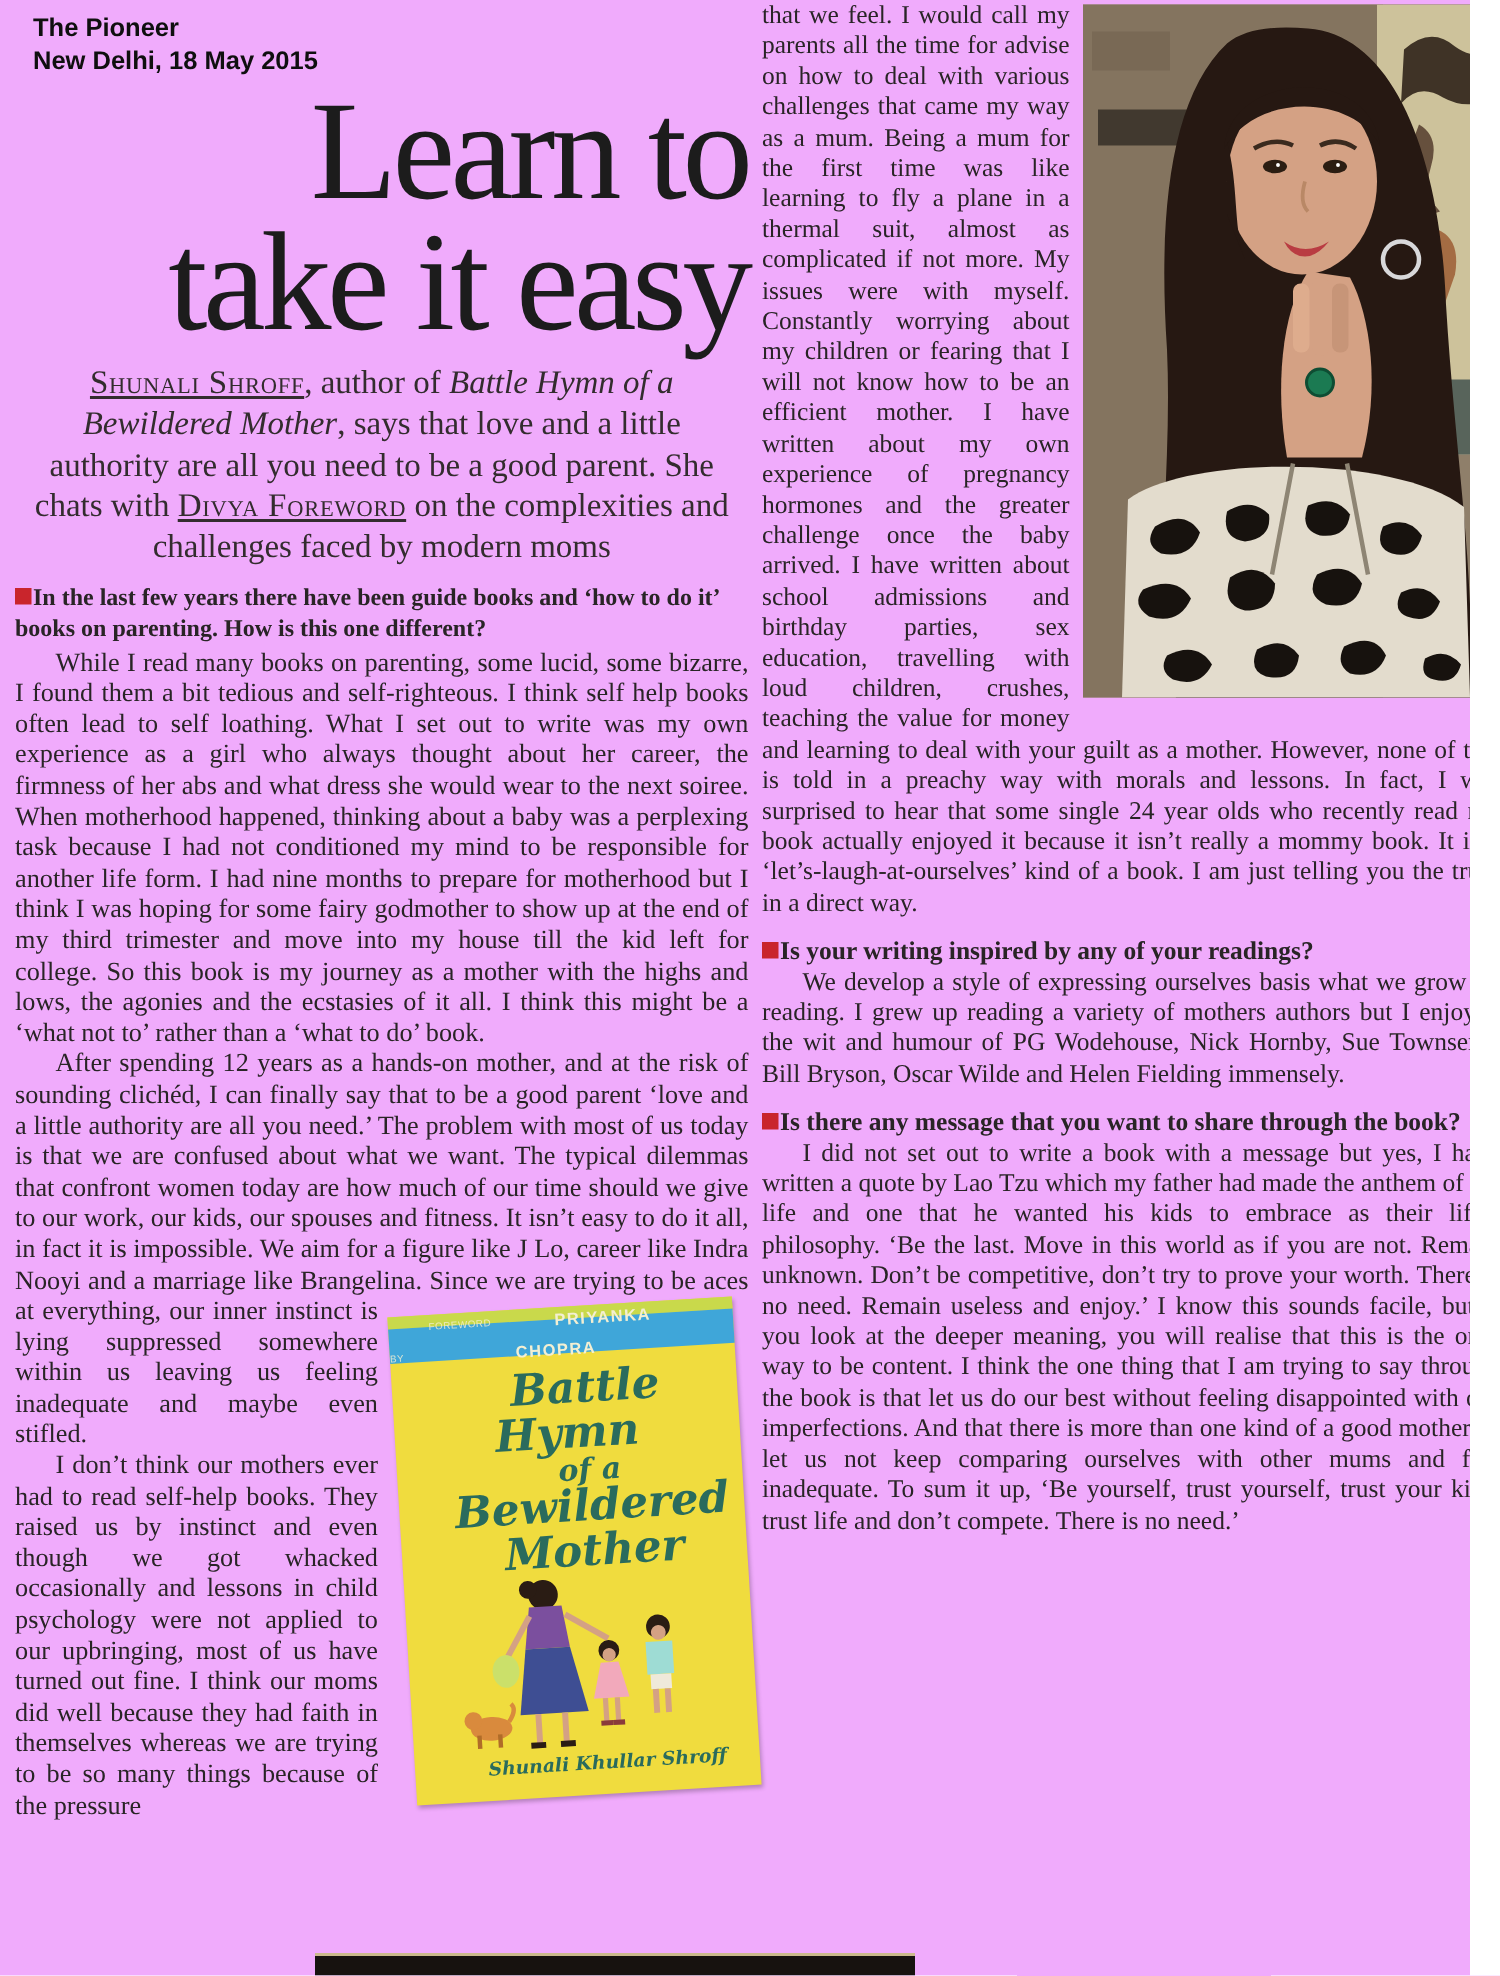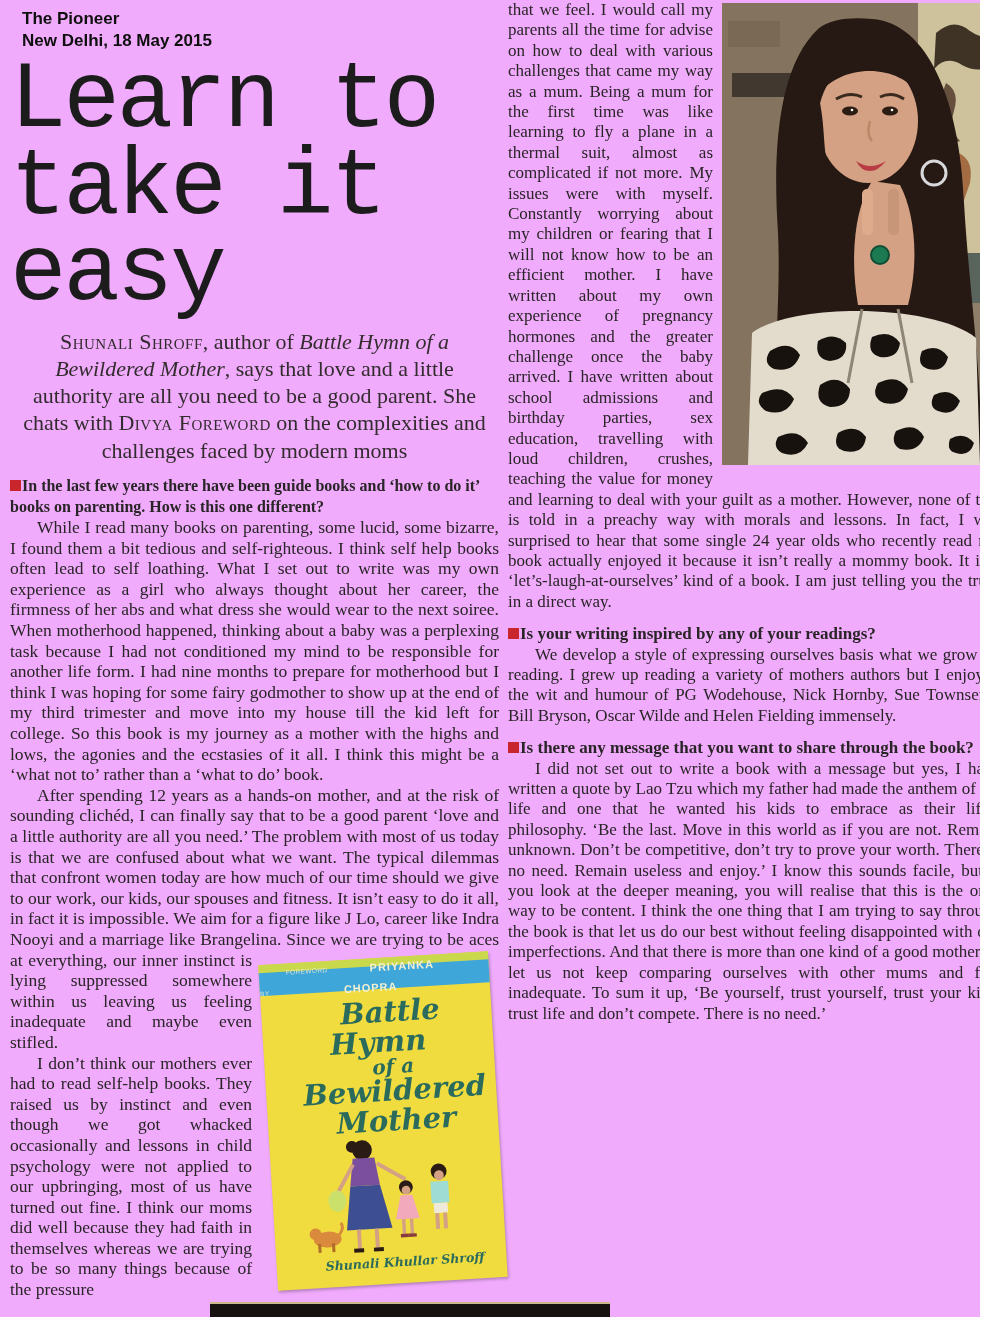--- a/index.html
+++ b/index.html
@@ -4,26 +4,26 @@
 <style>
   html,body{margin:0;padding:0;background:#ffffff;}
   .page{position:relative;width:980px;height:1317px;background:#f0abfc;overflow:hidden;
         font-family:"Liberation Serif",serif;color:#292426;}
   .cols{display:flex;}
   .col-left{flex:0 0 489px;margin-left:10px;}
   .col-right{flex:0 0 492px;margin-left:9px;}
 
   .masthead{font-family:"Liberation Sans",sans-serif;font-weight:bold;font-size:17px;
             line-height:1.3;color:#0f0f0f;padding:8px 0 0 12px;}
-  .headline{width:489px;text-align:left;font-family:Liberation Mono, monospace;
+  .headline{width:489px;text-align:right;font-family:Liberation Serif, serif;
             font-weight:400;font-size:94px;line-height:.92;letter-spacing:-3px;
             color:#1c1c1c;margin-top:6px;}
   .standfirst{margin:10px 6px 0 6px;text-align:center;font-size:22px;line-height:1.24;
               color:#332c2e;}
-  .caps{font-variant:small-caps;letter-spacing:.5px;}
+  .caps{font-variant:small-caps;letter-spacing:.5px;text-decoration:underline;}
   .it{font-style:italic;}
 
   .q{font-weight:bold;font-size:16px;line-height:20.6px;margin-top:12px;text-align:left;}
   .col-right .q{font-size:17px;line-height:20.4px;}
   .bullet{display:inline-block;width:11px;height:11px;background:#c9252c;margin-right:1px;}
   .para{font-size:17.5px;line-height:20.6px;text-align:justify;margin:0;}
   .col-right .para{font-size:17px;line-height:20.4px;}
   .indent{text-indent:27px;}
 
   

